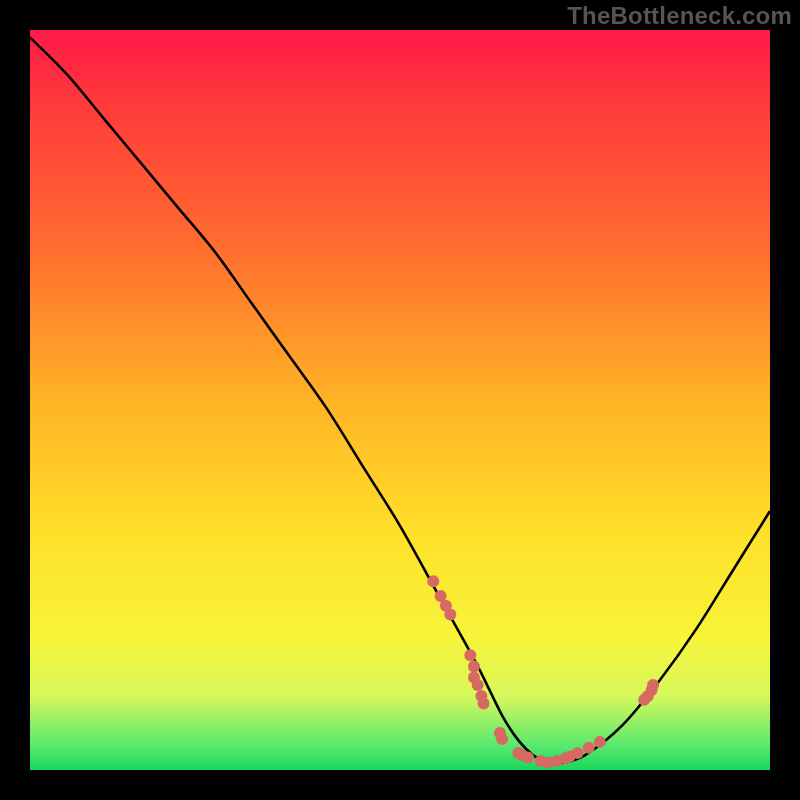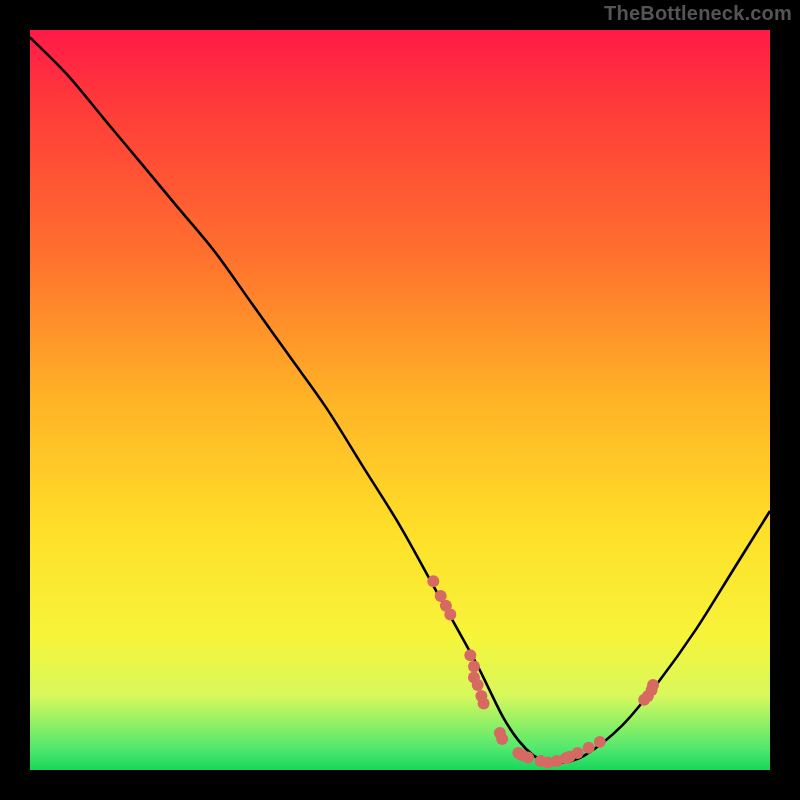--- a/index.html
+++ b/index.html
@@ -14,21 +14,21 @@
   .canvas-wrap {
     position: relative;
     width: 800px;
     height: 800px;
   }
   .watermark {
     position: absolute;
     top: 2px;
     right: 8px;
     color: #555;
-    font-size: 20px;
+    font-size: 24px;
     font-weight: 600;
     z-index: 50;
     user-select: none;
     letter-spacing: 0.2px;
   }
   .plot-bg {
     position: absolute;
     background: linear-gradient(to bottom,
       #ff1a48 0%,
       #ff3a3a 10%,

